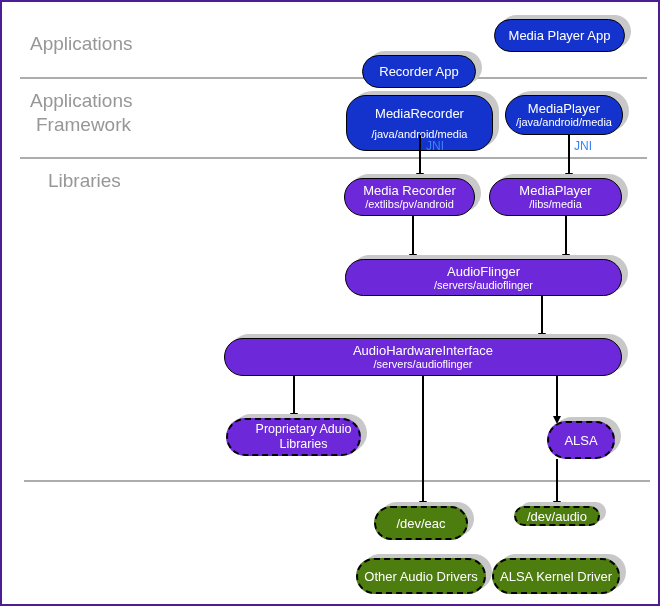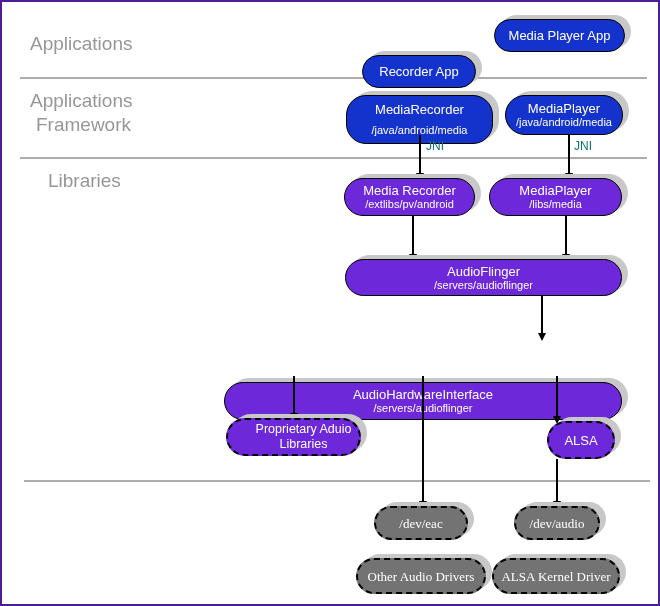--- a/index.html
+++ b/index.html
@@ -32,40 +32,40 @@
     align-items:center;
     justify-content:center;
     color:#ffffff;
     text-align:center;
     box-shadow:6px -4px 0 #c8c8c8;
   }
   .solid{border:1.5px solid #000;}
   .dashed{border:2px dashed #000;}
   .blue{background:#1433cc;}
   .green{background:#6d28d9;}
-  .red{background:#737373;font-family:Liberation Serif, serif;}
+  .red{background:#4d7c0f;}
   .t1{font-size:13px;line-height:15px;}
   .t1s{font-size:12.5px;line-height:15px;padding-left:20px;}
   .t2{font-size:11px;line-height:13px;}
   .vline{
     position:absolute;
     width:1.5px;
     background:#000;
   }
   .arrow{
     position:absolute;
     width:0;height:0;
     border-left:4px solid transparent;
     border-right:4px solid transparent;
     border-top:8px solid #000;
   }
   .jni{
     position:absolute;
     font-size:12px;
-    color:#0f766e;
+    color:#3b82f6;
     text-align:right;
   }
 </style>
 </head>
 <body>
 
 <div class="canvas">
 
   <div class="layer-label" style="left:28px;top:31px;">Applications</div>
   <div class="layer-label" style="left:28px;top:88px;">Applications</div>
@@ -76,21 +76,21 @@
   <div class="divider" style="left:18px;top:155px;width:627px;"></div>
   <div class="divider" style="left:22px;top:478px;width:626px;"></div>
 
   <div class="pill solid blue" style="left:360px;top:15px;width:114px;height:33px;margin-top:38px;">
     <div class="t1">Recorder App</div>
   </div>
   <div class="pill solid blue" style="left:492px;top:17px;width:131px;height:33px;">
     <div class="t1">Media Player App</div>
   </div>
 
-  <div class="pill solid blue" style="left:344px;top:93px;width:147px;height:49px;gap:7px;">
+  <div class="pill solid blue" style="left:344px;top:93px;width:147px;height:56px;gap:7px;">
     <div class="t1">MediaRecorder</div>
     <div class="t2">/java/android/media</div>
   </div>
   <div class="pill solid blue" style="left:503px;top:93px;width:118px;height:40px;">
     <div class="t1">MediaPlayer</div>
     <div class="t2">/java/android/media</div>
   </div>
 
   <div class="vline" style="left:417px;top:133px;height:38px;"></div>
   <div class="arrow" style="left:414px;top:171px;"></div>
@@ -115,21 +115,21 @@
   <div class="arrow" style="left:560px;top:252px;"></div>
 
   <div class="pill solid green" style="left:343px;top:257px;width:277px;height:37px;">
     <div class="t1">AudioFlinger</div>
     <div class="t2">/servers/audioflinger</div>
   </div>
 
   <div class="vline" style="left:539px;top:294px;height:37px;"></div>
   <div class="arrow" style="left:536px;top:331px;"></div>
 
-  <div class="pill solid green" style="left:222px;top:336px;width:398px;height:38px;margin-top:44px;">
+  <div class="pill solid green" style="left:222px;top:336px;width:398px;height:38px;">
     <div class="t1">AudioHardwareInterface</div>
     <div class="t2">/servers/audioflinger</div>
   </div>
 
   <div class="vline" style="left:291px;top:374px;height:37px;"></div>
   <div class="arrow" style="left:288px;top:411px;"></div>
 
   <div class="vline" style="left:420px;top:374px;height:125px;"></div>
   <div class="arrow" style="left:417px;top:499px;"></div>
 
@@ -143,21 +143,21 @@
   <div class="pill dashed green" style="left:545px;top:419px;width:68px;height:38px;">
     <div class="t1">ALSA</div>
   </div>
 
   <div class="vline" style="left:554px;top:457px;height:42px;"></div>
   <div class="arrow" style="left:551px;top:499px;"></div>
 
   <div class="pill dashed red" style="left:372px;top:504px;width:94px;height:34px;">
     <div class="t1">/dev/eac</div>
   </div>
-  <div class="pill dashed red" style="left:512px;top:504px;width:86px;height:34px;">
+  <div class="pill dashed red" style="left:512px;top:504px;width:86px;height:20px;">
     <div class="t1">/dev/audio</div>
   </div>
   <div class="pill dashed red" style="left:354px;top:556px;width:130px;height:36px;">
     <div class="t1">Other Audio Drivers</div>
   </div>
   <div class="pill dashed red" style="left:490px;top:556px;width:128px;height:36px;">
     <div class="t1">ALSA Kernel Driver</div>
   </div>
 
 </div>

